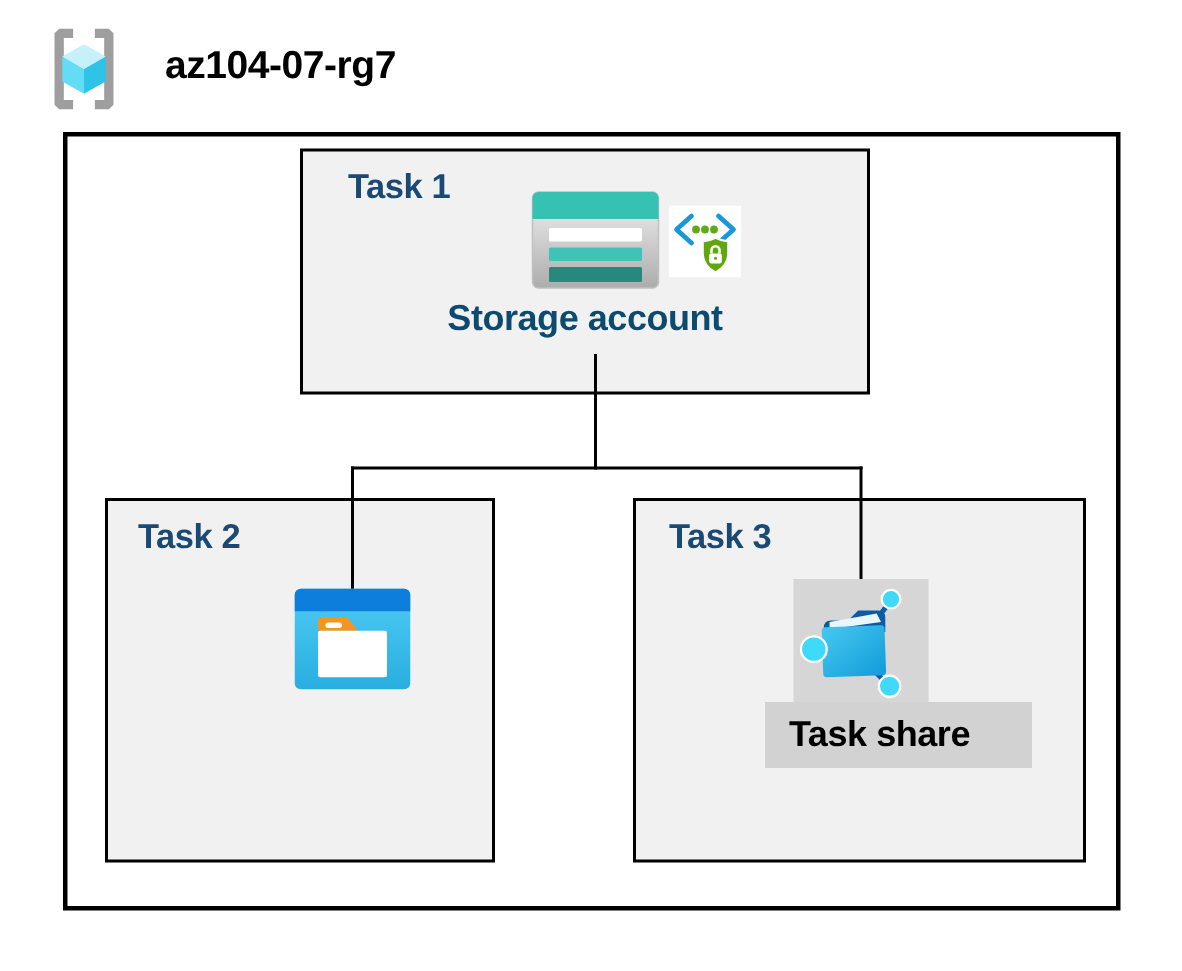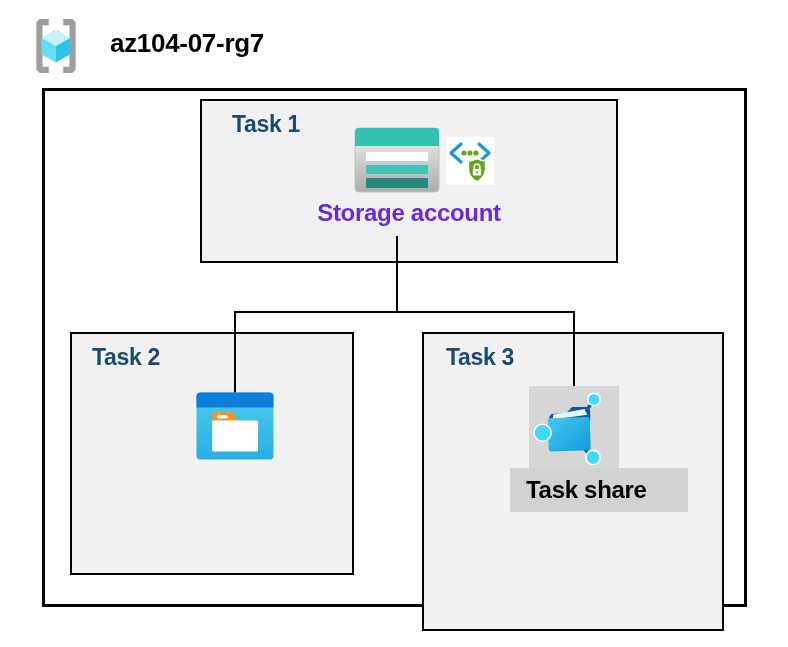--- a/index.html
+++ b/index.html
@@ -7,30 +7,30 @@
           font-family:"Liberation Sans",sans-serif;}
   
   .rg-header{position:absolute;left:0;top:0;width:788px;height:88px;}
   .rg-icon{position:absolute;left:28px;top:16px;}
   .rg-title{position:absolute;left:110px;top:28px;font-size:26px;font-weight:bold;color:#000;
             letter-spacing:-0.3px;}
   
   .outer-box{position:absolute;left:42px;top:88px;width:705px;height:519px;
              border:3px solid #000;background:#fff;box-sizing:border-box;}
   .task-box{position:absolute;background:#F1F1F1;border:2px solid #000;box-sizing:border-box;z-index:2;}
-  .task1{left:200px;top:99px;width:418px;height:164px;}
-  .task2{left:70px;top:332px;width:284px;height:243px;}
-  .task3{left:422px;top:332px;width:302px;height:299px;}
+  .task1{left:200px;top:99px;width:380px;height:164px;}
+  .task2{left:70px;top:332px;width:260px;height:243px;}
+  .task3{left:422px;top:332px;width:302px;height:243px;}
   .task-label{position:absolute;top:10px;font-size:23px;font-weight:bold;color:#1A4A73;
               letter-spacing:-0.3px;}
   .task1 .task-label{left:30px;}
   .task2 .task-label{left:20px;}
   .task3 .task-label{left:22px;}
   .resource-label{position:absolute;left:0;right:0;text-align:center;font-size:24px;
-                  font-weight:bold;color:#6d28d9;letter-spacing:-0.3px;}
+                  font-weight:bold;color:#0c4a6e;letter-spacing:-0.3px;}
   .task1 .resource-label{top:98px;}
   .task2 .resource-label{top:158px;left:12px;right:-12px;}
   
   .conn{position:absolute;background:#000;z-index:3;}
   .conn-stem{left:396px;top:236px;width:2px;height:77px;}
   .conn-cross{left:234px;top:311px;width:341px;height:2px;}
   .conn-left-drop{left:234px;top:311px;width:2px;height:82px;}
   .conn-right-drop{left:573px;top:311px;width:2px;height:77px;}
   
   .icon{position:absolute;z-index:4;}

